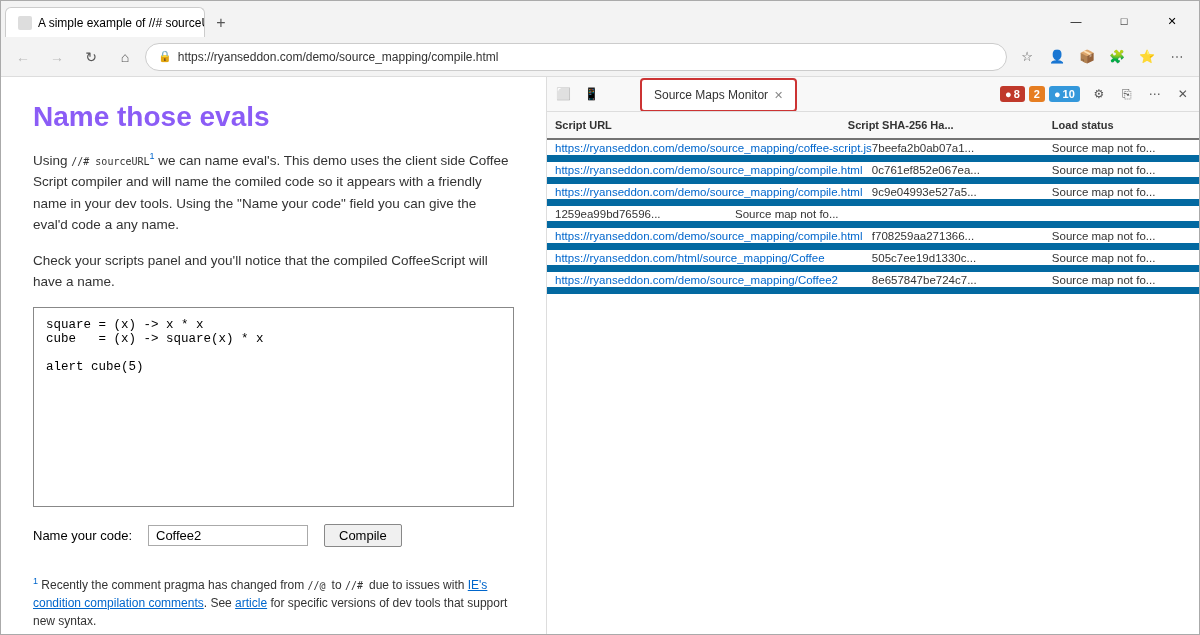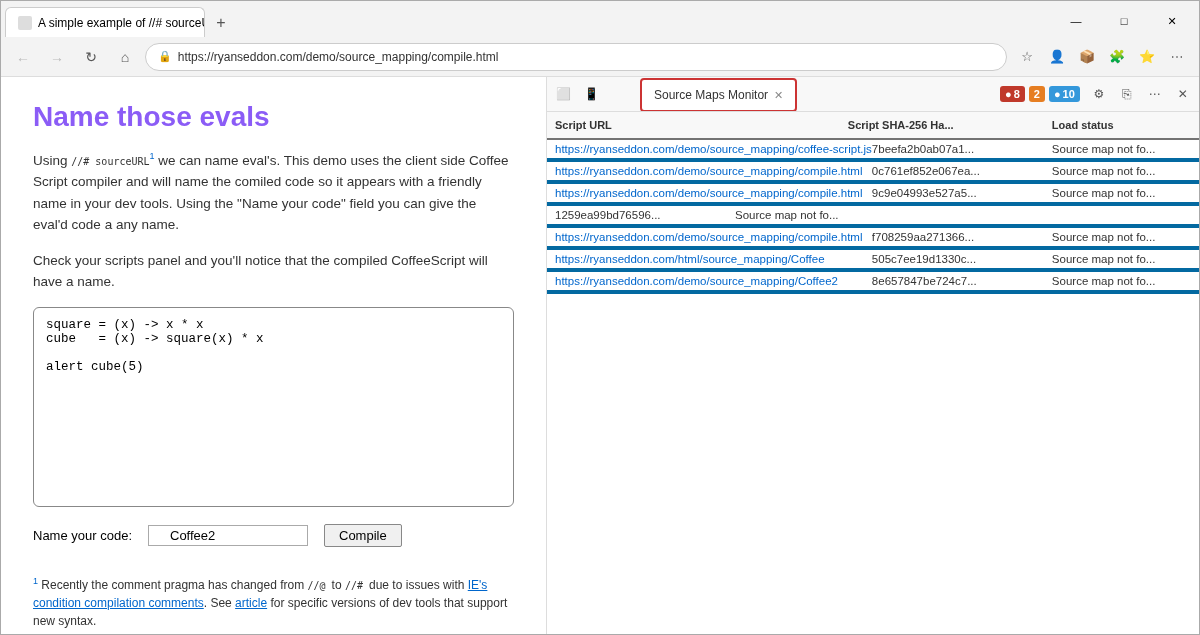--- a/index.html
+++ b/index.html
@@ -24,23 +24,23 @@
 
     
     .main-content { display: flex; flex: 1; overflow: hidden; }
 
     
     .page-content { flex: 0 0 546px; padding: 24px 32px; background: #fff; overflow-y: auto; border-right: 1px solid #ddd; }
     .page-title { font-size: 28px; font-weight: 700; color: #8b5cf6; margin-bottom: 16px; }
     .page-para { font-size: 13.5px; line-height: 1.6; color: #333; margin-bottom: 14px; }
     .inline-code { font-family: monospace; font-size: 10px; background: transparent; }
     sup { font-size: 9px; color: #0066cc; }
-    .code-box { border: 1px solid #888; border-radius: 6px; padding: 10px 12px; font-family: 'Courier New', monospace; font-size: 12.5px; color: #000; background: #fff; white-space: pre; margin-bottom: 14px; height: 200px; width: 100%; resize: none; overflow: auto; }
+    .code-box { border: 1px solid #888; border-radius: 0; padding: 10px 12px; font-family: 'Courier New', monospace; font-size: 12.5px; color: #000; background: #fff; white-space: pre; margin-bottom: 14px; height: 200px; width: 100%; resize: none; overflow: auto; }
     .name-row { display: flex; align-items: center; gap: 16px; font-size: 13px; margin-bottom: 28px; }
-    .name-input { border: 1px solid #aaa; padding: 2px 21px; font-size: 13px; width: 160px; }
+    .name-input { border: 1px solid #aaa; padding: 2px 7px; font-size: 13px; width: 160px; }
     .compile-btn { padding: 3px 14px; background: #f0f0f0; border: 1px solid #888; cursor: pointer; font-size: 13px; border-radius: 2px; }
     .footnote { font-size: 12px; color: #333; line-height: 1.5; }
     .footnote a { color: #0066cc; }
 
     
     .devtools-panel { flex: 1; display: flex; flex-direction: column; background: #fff; }
 
     
     .devtools-toolbar { display: flex; align-items: center; height: 35px; background: #f8f8f8; border-bottom: 1px solid #ddd; padding: 0 4px; gap: 2px; }
     .dt-btn { width: 26px; height: 26px; display: flex; align-items: center; justify-content: center; cursor: pointer; border-radius: 3px; font-size: 12px; color: #555; }
@@ -50,21 +50,21 @@
     .dt-tab.active { border: 2px solid #d44; color: #333; background: #fff; font-weight: 500; margin-bottom: -2px; }
     .dt-tab-close { font-size: 11px; color: #888; margin-left: 6px; cursor: pointer; }
 
     .devtools-header { display: flex; align-items: center; height: 28px; background: #f8f8f8; border-bottom: 2px solid #737373; padding: 0 8px; }
     .col-header { font-size: 11px; color: #333; font-weight: 600; }
     .col-script-url { flex: 1; }
     .col-sha { width: 204px; }
     .col-status { width: 140px; }
 
     .devtools-body { flex: 1; overflow-y: auto; }
-    .dt-row { display: flex; align-items: center; height: 22px; padding: 0 8px; border-bottom: 4px solid #0369a1; }
+    .dt-row { display: flex; align-items: center; height: 22px; padding: 0 8px; border-bottom: 7px solid #0369a1; }
     .dt-cell { font-size: 11.5px; overflow: hidden; text-overflow: ellipsis; white-space: nowrap; }
     .dt-cell.url { flex: 1; color: #0066cc; cursor: pointer; }
     .dt-cell.sha { width: 180px; color: #333; }
     .dt-cell.status { width: 140px; color: #333; }
 
     
     .badge-group { display: flex; align-items: center; gap: 4px; margin: 0 4px; }
     .badge { display: flex; align-items: center; gap: 2px; padding: 2px 5px; border-radius: 3px; font-size: 11px; font-weight: 600; }
     .badge.red { background: #c0392b; color: white; }
     .badge.yellow { background: #e67e22; color: white; }

